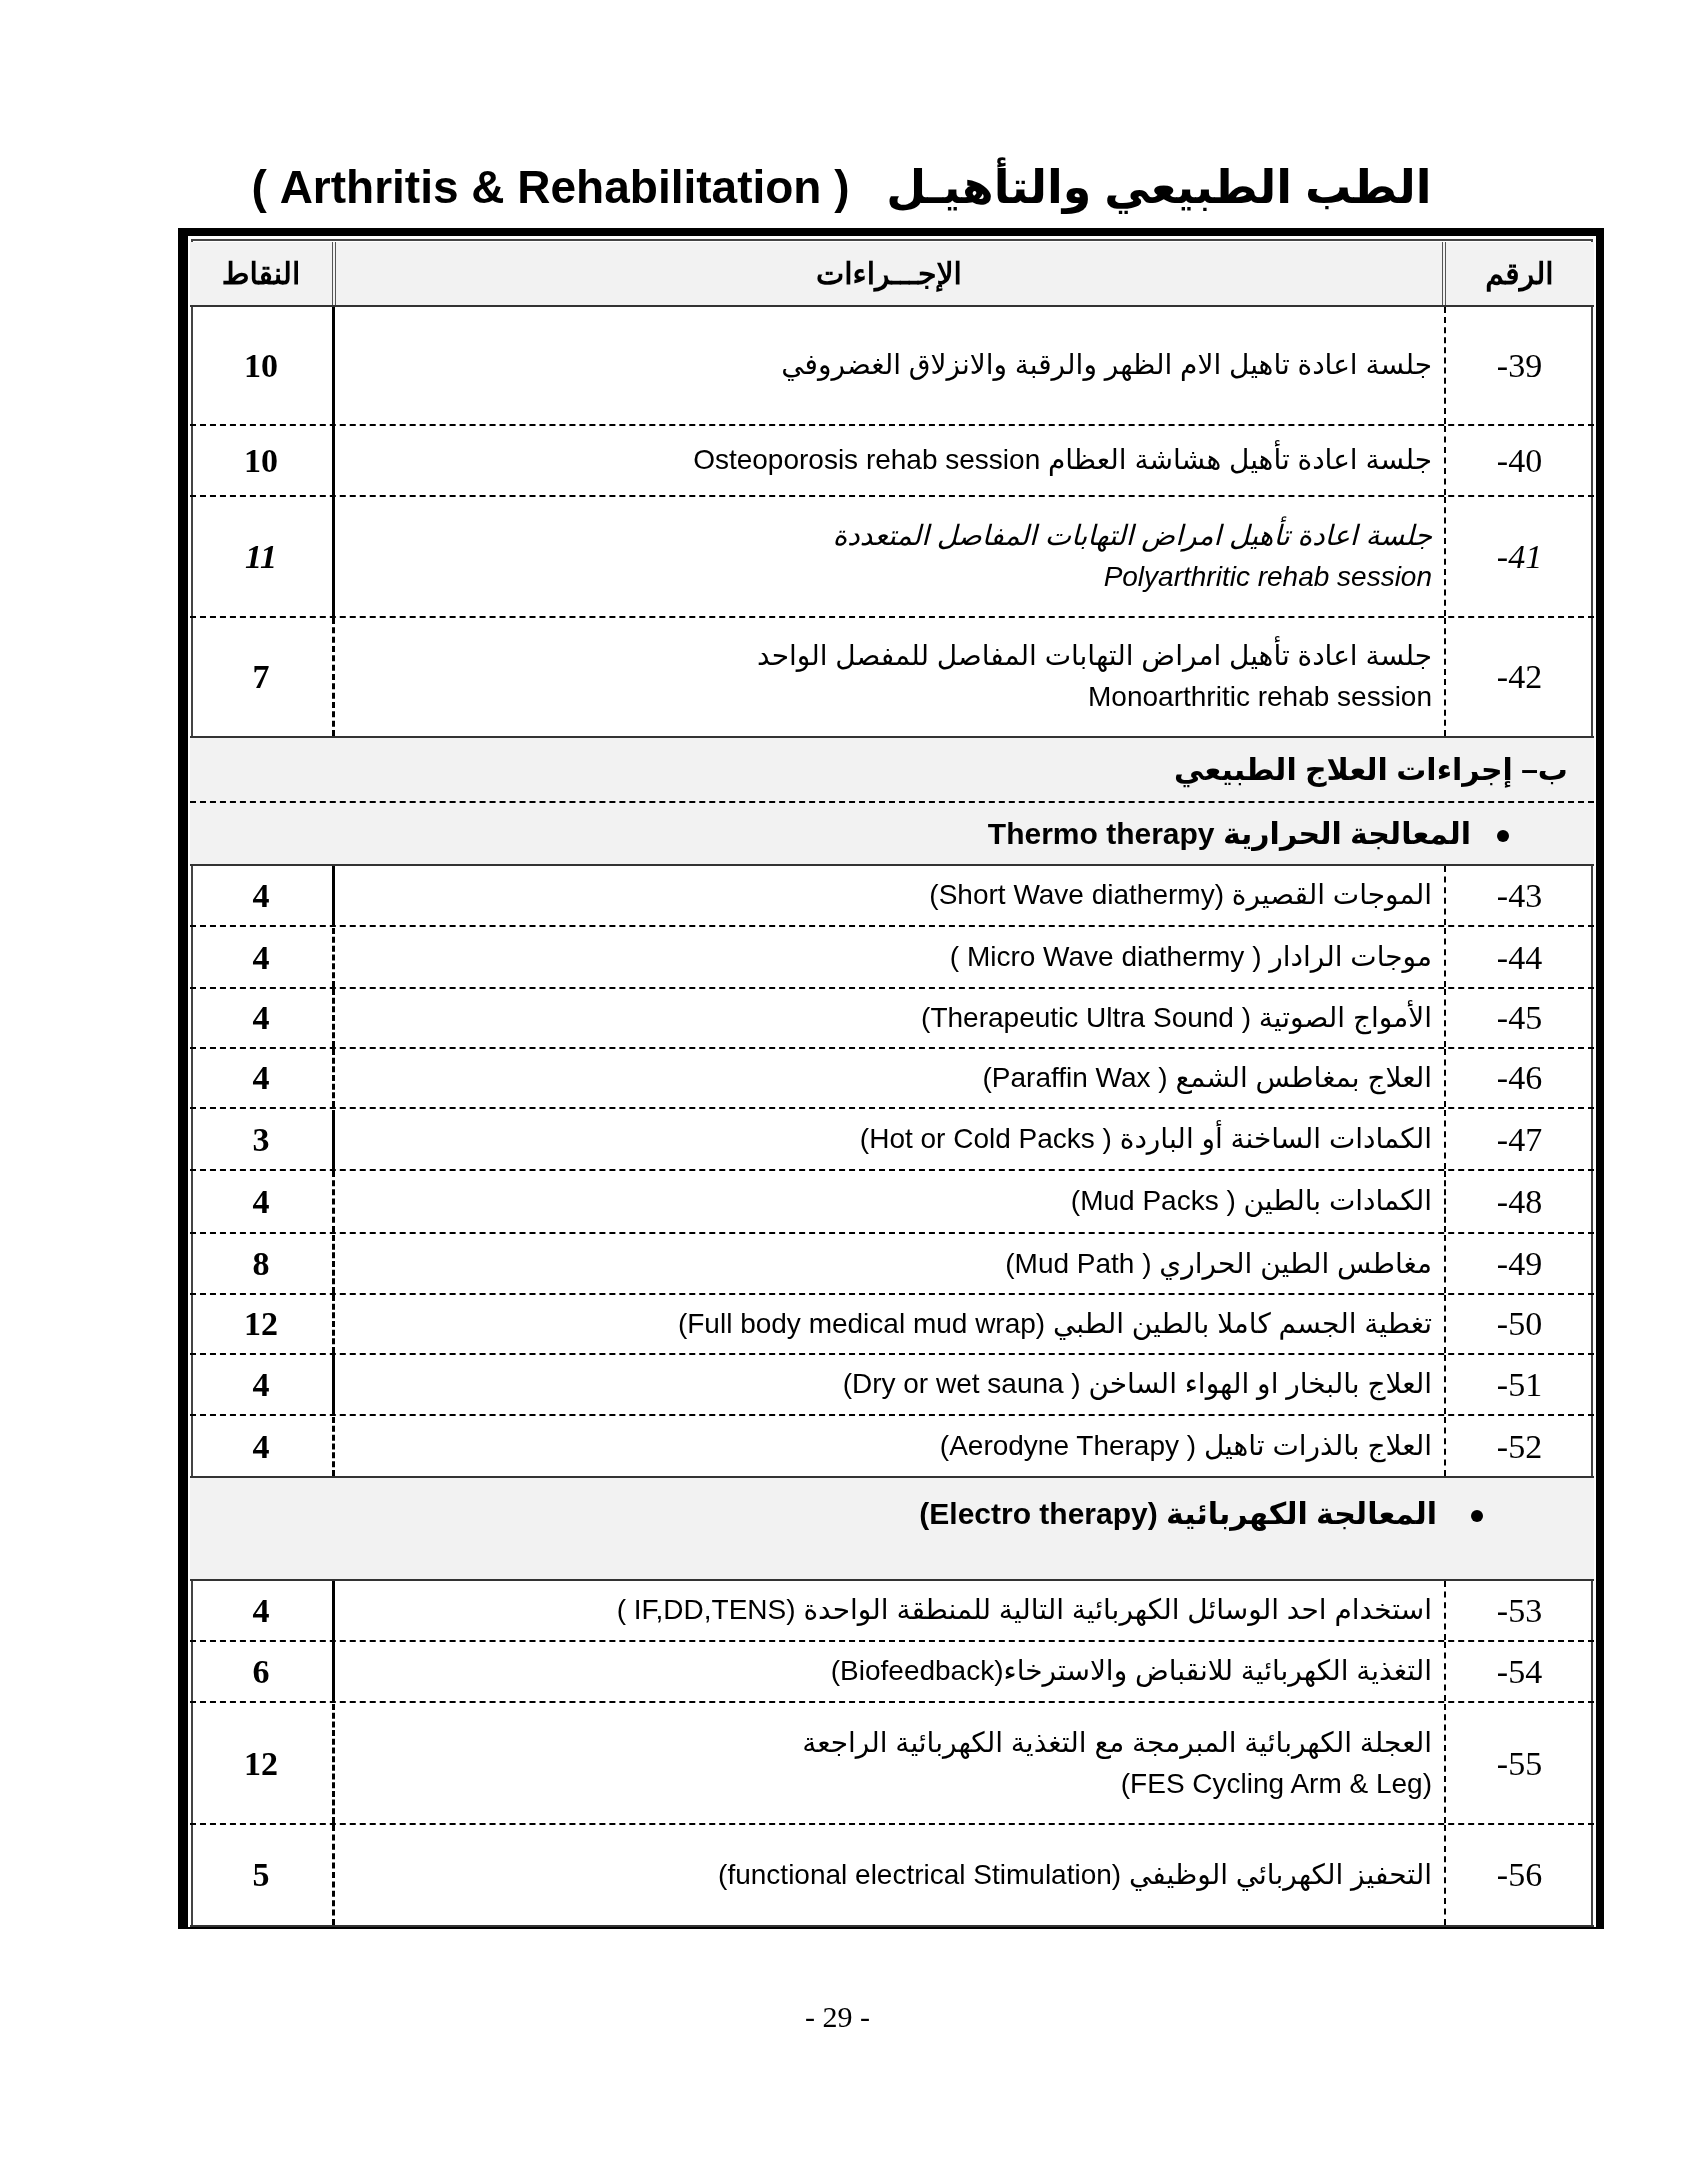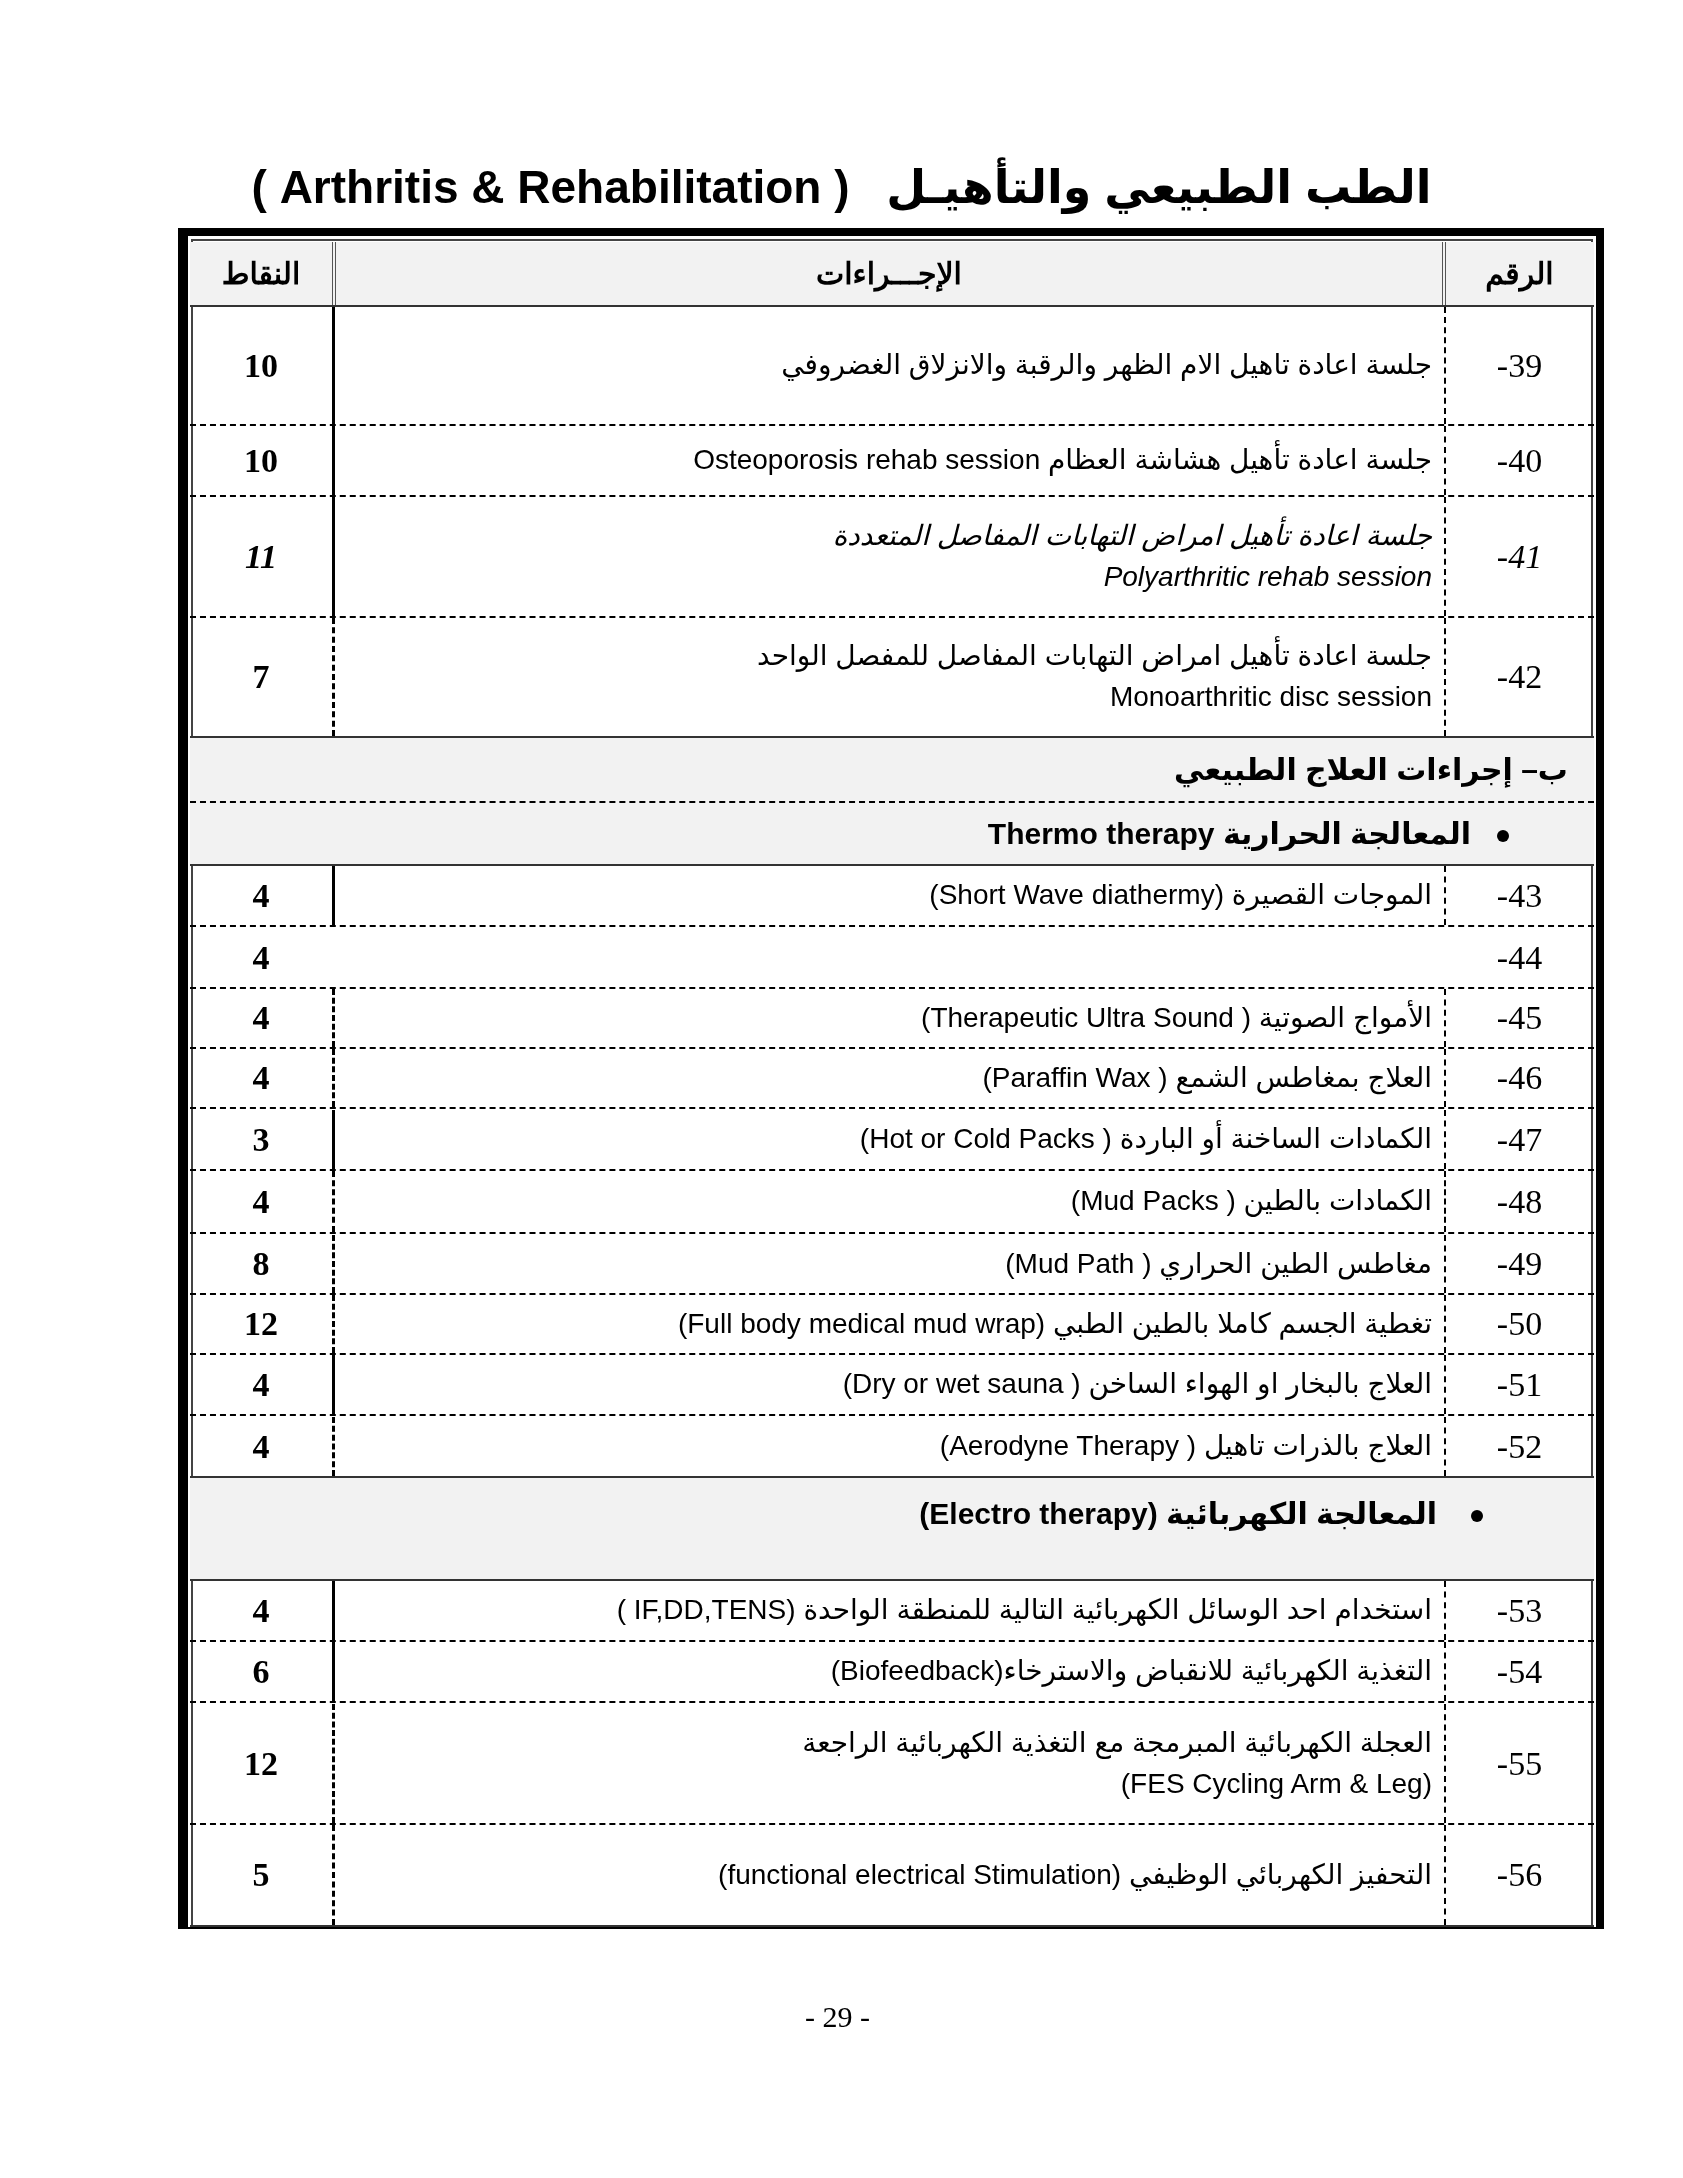--- a/index.html
+++ b/index.html
@@ -93,21 +93,21 @@
         <span class="line">Polyarthritic rehab session</span>
       </span>
     </div>
   <div class="cell c-num">-41</div>
 </div>
 <div class="row solid-bottom" style="top:618px;height:120px;">
   <div class="cell c-points">7</div>
   <div class="cell c-proc dashleft">
       <span class="proc-text">
         <span class="line">جلسة اعادة تأهيل امراض التهابات المفاصل للمفصل الواحد</span>
-        <span class="line">Monoarthritic disc session</span>
+        <span class="line">Monoarthritic rehab session</span>
       </span>
     </div>
   <div class="cell c-num">-42</div>
 </div>
 
 <div class="row section dash-bottom" style="top:738px;height:65px;">
   <div class="cell" style="left:0;right:0;">
     <span class="sec-text">ب– إجراءات العلاج الطبيعي</span>
   </div>
 </div>
@@ -120,20 +120,23 @@
 
 <div class="row dash-bottom" style="top:866px;height:61px;">
   <div class="cell c-points">4</div>
   <div class="cell c-proc">
       <span class="proc-text">الموجات القصيرة (Short Wave diathermy)</span>
     </div>
   <div class="cell c-num">-43</div>
 </div>
 <div class="row dash-bottom" style="top:928px;height:61px;">
   <div class="cell c-points">4</div>
+  <div class="cell c-proc dashleft">
+      <span class="proc-text">موجات الرادار ( Micro Wave diathermy )</span>
+    </div>
   <div class="cell c-num">-44</div>
 </div>
 <div class="row dash-bottom" style="top:989px;height:60px;">
   <div class="cell c-points">4</div>
   <div class="cell c-proc dashleft">
       <span class="proc-text">الأمواج الصوتية ( Therapeutic Ultra Sound)</span>
     </div>
   <div class="cell c-num">-45</div>
 </div>
 <div class="row dash-bottom" style="top:1049px;height:60px;">

